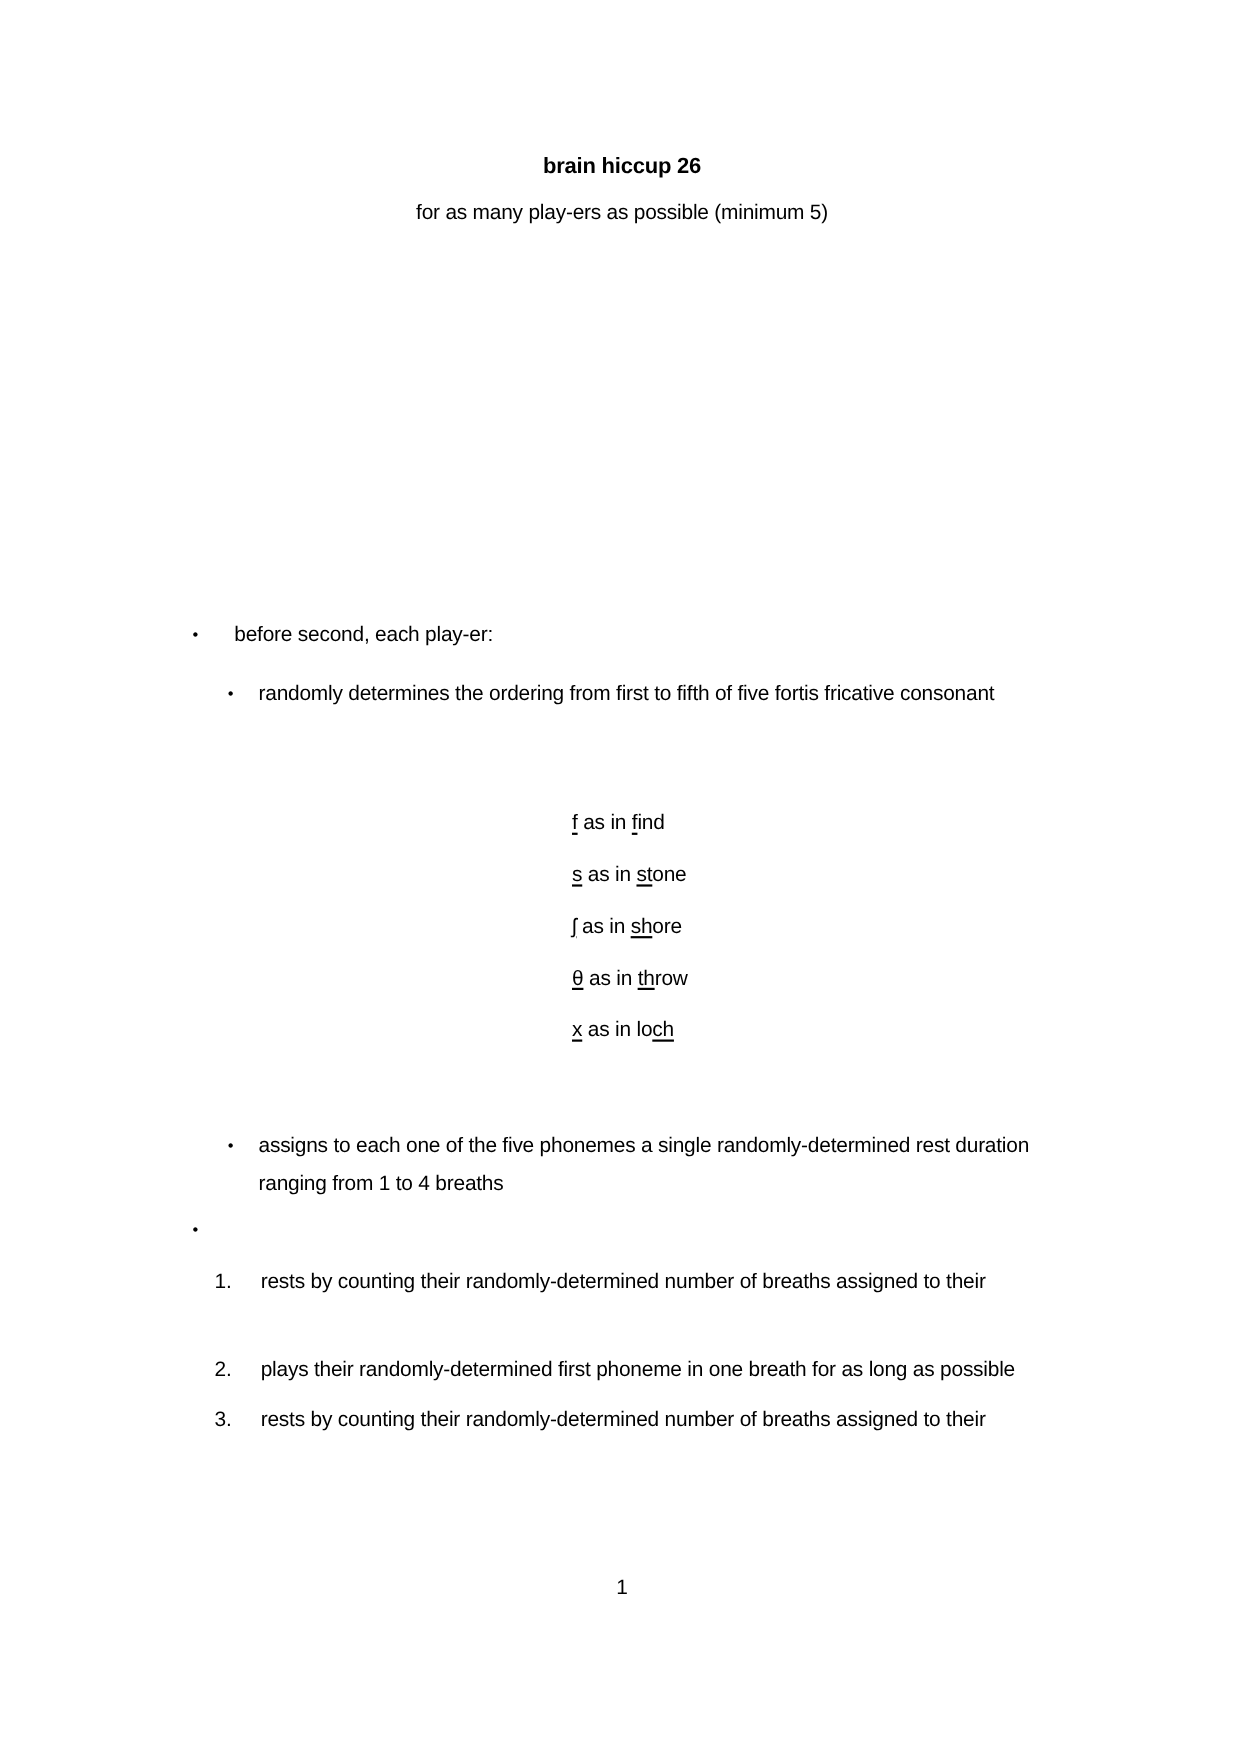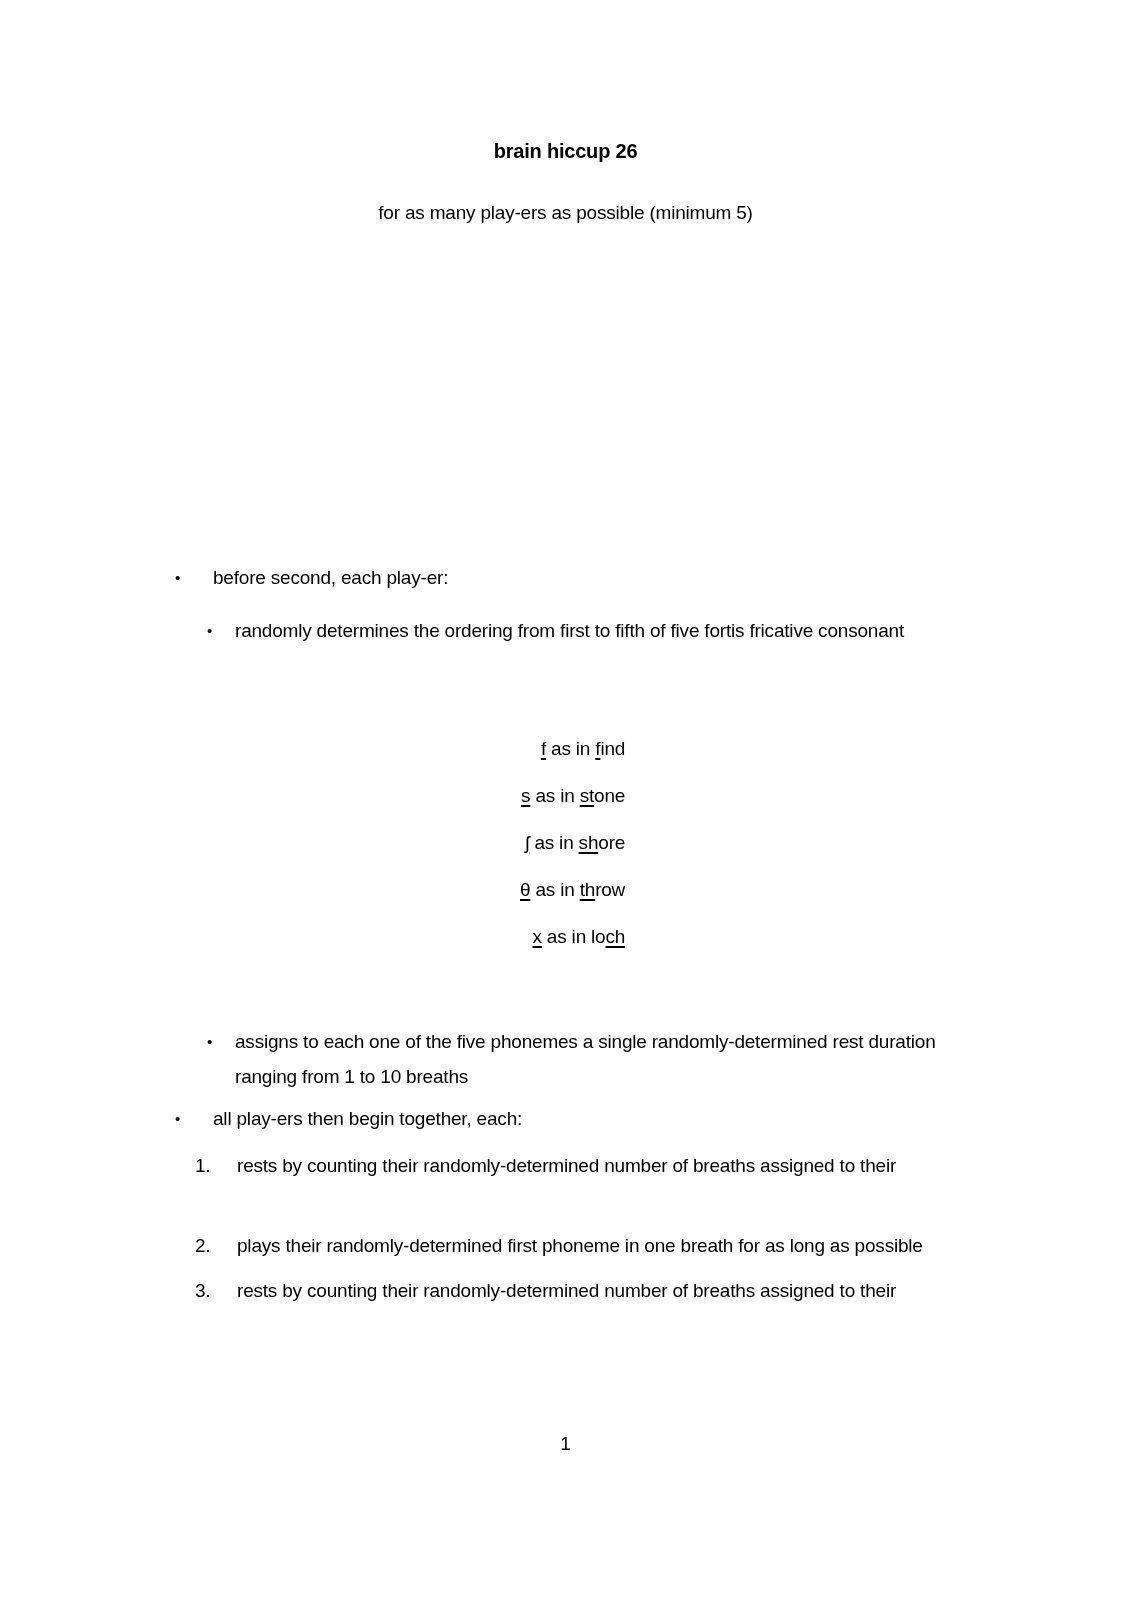--- a/index.html
+++ b/index.html
@@ -39,36 +39,36 @@
   .b2 .marker { width: 28px; }
   .num-row { left: 195px; }
   .num-row .marker { width: 42px; }
   .bullet-glyph { font-size: 15px; line-height: 35px; }
   .phoneme-block {
     position: absolute;
     left: 520px;
     top: 738px;
     white-space: nowrap;
   }
-  .phoneme-line { height: 47px; line-height: 22px; text-align: right; }
+  .phoneme-line { height: 47px; line-height: 22px; }
   .ul {
     text-decoration: underline;
     text-decoration-thickness: 2px;
     text-underline-offset: 3px;
   }
   .page-number { top: 1426px; }
 </style>
 </head>
 <body>
 
 <div class="page">
 
   <div class="center-line doc-title" style="top:134px">brain hiccup 26</div>
 
-  <div class="center-line" style="top:195px">for as many play-ers as possible (minimum 5)</div>
+  <div class="center-line" style="top:176px">for as many play-ers as possible (minimum 5)</div>
 
   <div class="row b1" style="top:560px">
     <span class="marker bullet-glyph">•</span>
     <span>before second, each play-er:</span>
   </div>
 
   <div class="row b2" style="top:613px">
     <span class="marker bullet-glyph">•</span>
     <span>
       <span style="display:block">randomly determines the ordering from first to fifth of five fortis fricative consonant</span>
@@ -90,27 +90,26 @@
     </div>
     <div class="phoneme-line">
       <span class="ul">x</span><span> as in </span><span>lo</span><span class="ul">ch</span><span></span>
     </div>
   </div>
 
   <div class="row b2" style="top:1024px">
     <span class="marker bullet-glyph">•</span>
     <span>
       <span style="display:block">assigns to each one of the five phonemes a single randomly-determined rest duration</span>
-      <span style="display:block">ranging from 1 to 10 breaths</span>
+      <span style="display:block">ranging from 1 to 4 breaths</span>
     </span>
   </div>
 
   <div class="row b1" style="top:1101px">
     <span class="marker bullet-glyph">•</span>
-    <span>all play-ers then begin together, each:</span>
   </div>
 
   <div class="row num-row" style="top:1148px">
     <span class="marker">1.</span>
     <span>
       <span style="display:block">rests by counting their randomly-determined number of breaths assigned to their</span>
     </span>
   </div>
 
   <div class="row num-row" style="top:1228px">

